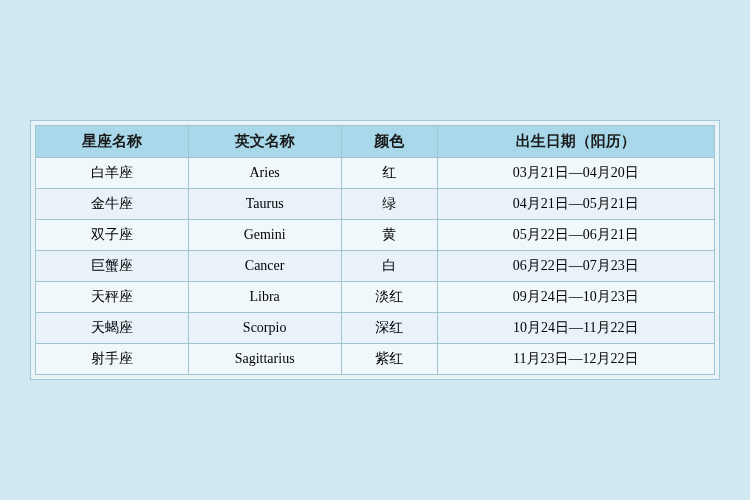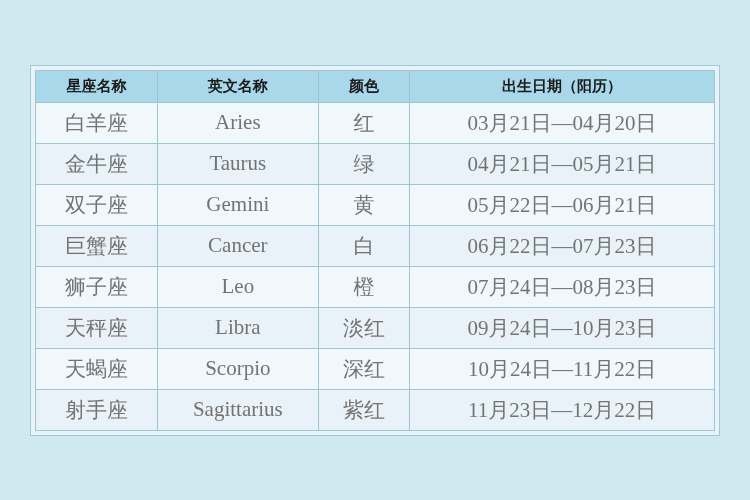--- a/index.html
+++ b/index.html
@@ -26,22 +26,22 @@
 
     table {
       border-collapse: collapse;
       width: 680px;
     }
 
     th, td {
       border: 1px solid #a0c4d0;
       padding: 6px 10px;
       text-align: center;
-      font-size: 21px;
-      color: #737373;
+      font-size: 14px;
+      color: #000000;
     }
 
     thead th {
       background-color: #a8d8ea;
       font-weight: bold;
       font-size: 15px;
       color: #1a1a1a;
     }
 
     tbody tr {
@@ -88,26 +88,20 @@
           <td>黄</td>
           <td>05月22日—06月21日</td>
         </tr>
         <tr>
           <td>巨蟹座</td>
           <td>Cancer</td>
           <td>白</td>
           <td>06月22日—07月23日</td>
         </tr>
         <tr>
-          <td>狮子座</td>
-          <td>Leo</td>
-          <td>橙</td>
-          <td>07月24日—08月23日</td>
-        </tr>
-        <tr>
           <td>天秤座</td>
           <td>Libra</td>
           <td>淡红</td>
           <td>09月24日—10月23日</td>
         </tr>
         <tr>
           <td>天蝎座</td>
           <td>Scorpio</td>
           <td>深红</td>
           <td>10月24日—11月22日</td>

